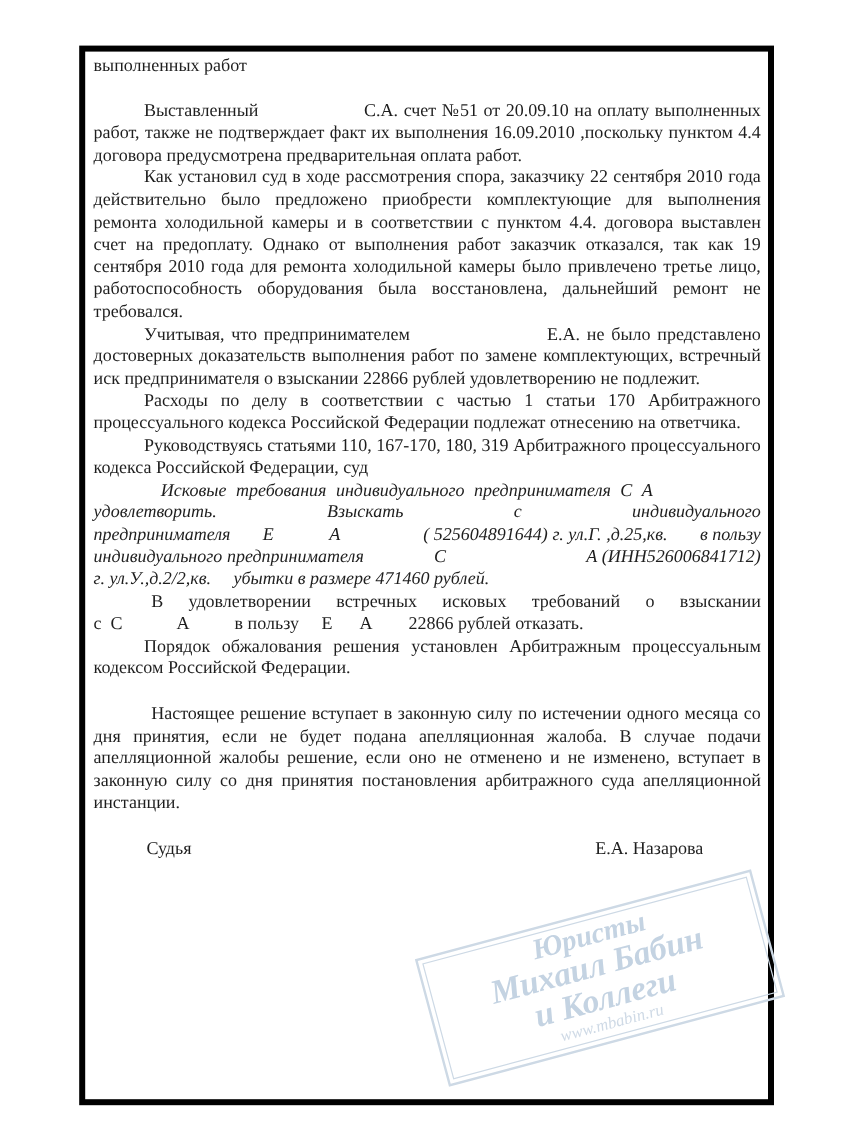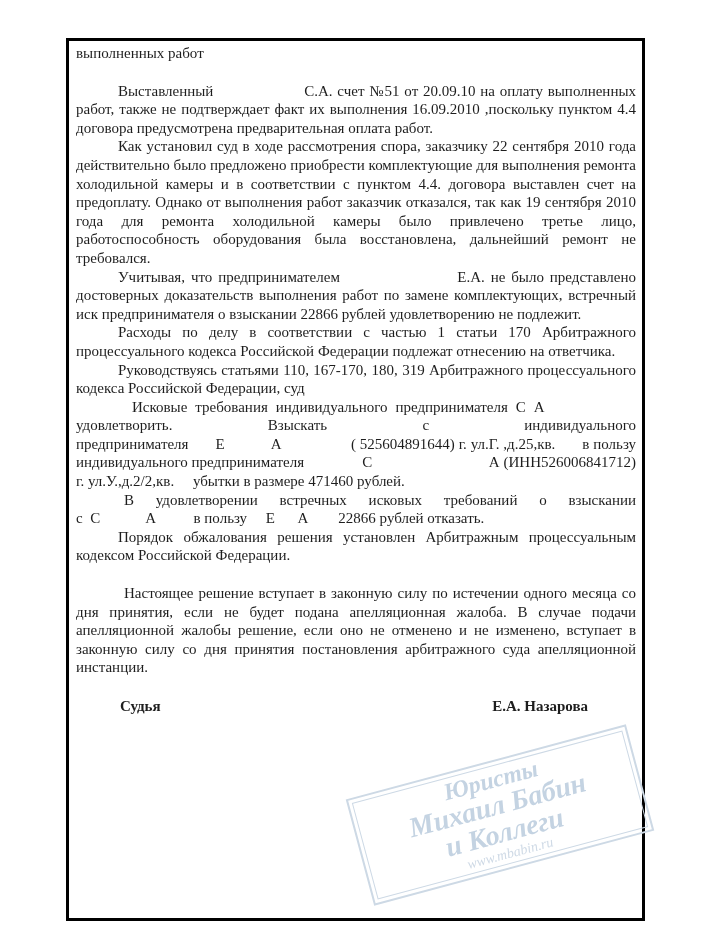--- a/index.html
+++ b/index.html
@@ -6,48 +6,48 @@
   body {
     width: 711px; height: 947px;
     position: relative;
     overflow: hidden;
     font-family: "Liberation Serif", serif;
   }
   .page {
     position: absolute;
     left: 66px; top: 38px;
     width: 579px; height: 883px;
-    border: 3px solid #000000;
+    border: 5px solid #000000;
     box-sizing: border-box;
     padding: 3px 6px 0 7px;
     background: transparent;
   }
   .doc {
     font-size: 15px;
     line-height: 18.6px;
     color: #1e1e1e;
     text-align: justify;
   }
   .p { margin: 0; text-indent: 42px; }
   .p0 { text-indent: 0; }
   .mt1 { margin-top: 19px; }
-  .ind-xl { text-indent: 56px; }
+  .ind-xl { text-indent: 56px; font-style: italic; }
   .ind-lg { text-indent: 48px; }
   .heading {
     margin: 24px 0 8px 0;
     text-indent: 0;
     text-align: center;
     font-weight: bold;
     letter-spacing: 2px;
   }
   .sig-row {
     margin-top: 20px;
     display: flex;
     align-items: baseline;
-    font-weight: bold;
+    font-weight: normal;
     text-align: left;
   }
   .sig-label { margin-left: 44px; }
   .sig-name { margin-left: auto; margin-right: 48px; }
   .stamp {
     position: absolute;
     left: 355px; top: 760px;
     width: 290px; height: 110px;
     transform: rotate(-15deg);
     border: 2px solid #cdd9e5;

